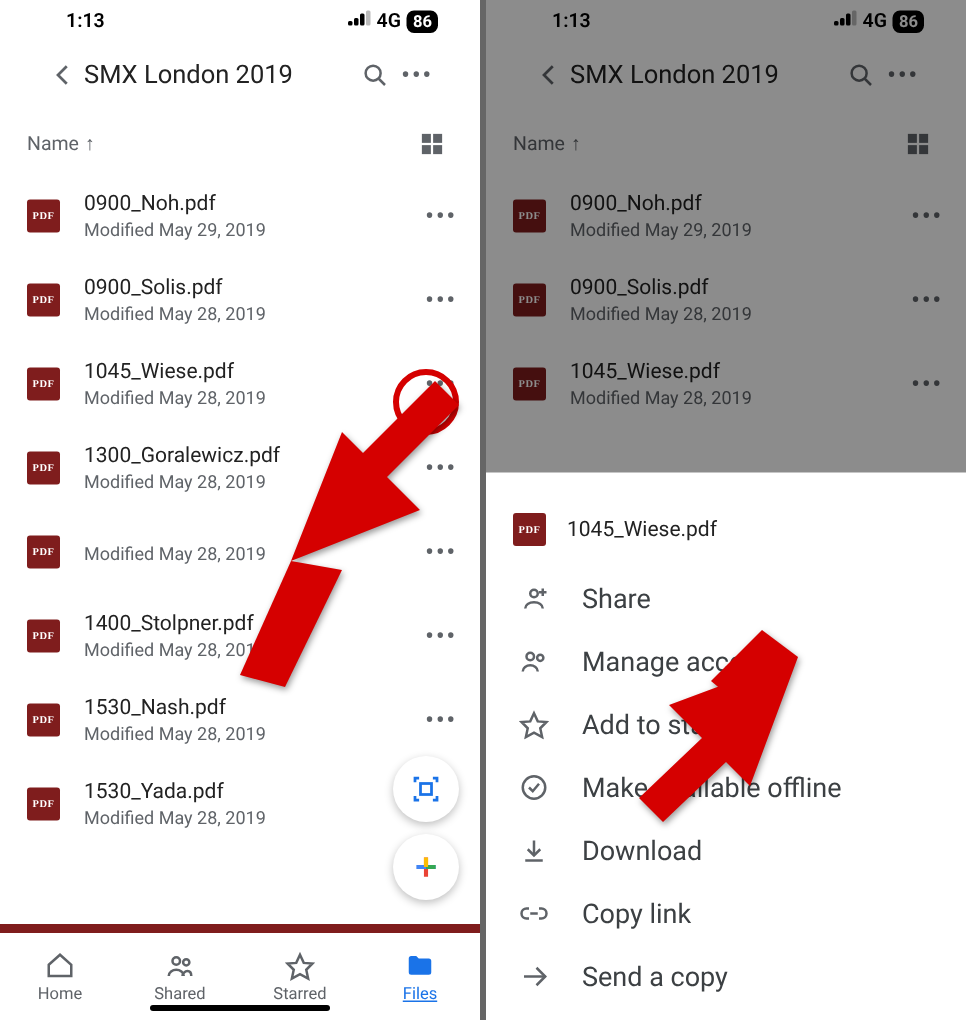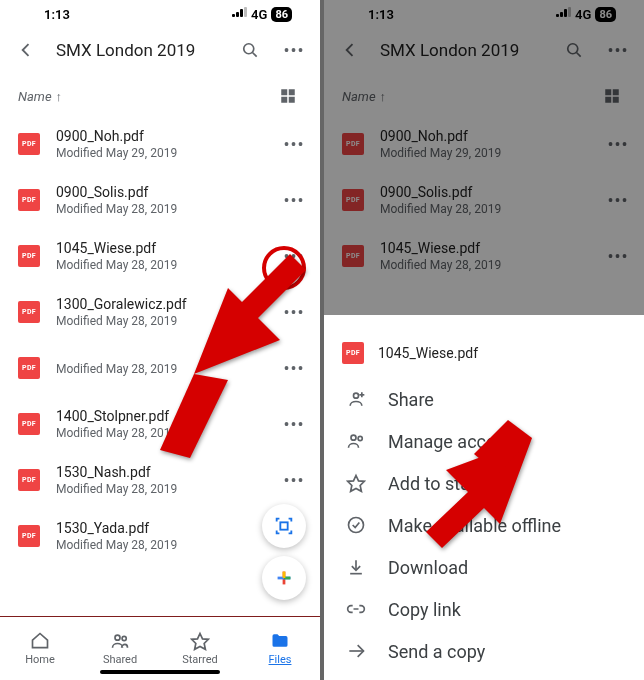--- a/index.html
+++ b/index.html
@@ -11,38 +11,38 @@
 
   
   .status { height:24px; display:flex; align-items:center; justify-content:space-between; padding:4px 28px 0 44px; font-size:13px; font-weight:600; color:#000; }
   .status .right { display:flex; align-items:flex-start; gap:4px; }
   .sig { width:15px; height:10px; position:relative; }
   .sig span { position:absolute; bottom:0; width:3px; background:#000; border-radius:1px; }
   .sig span:nth-child(1){left:0;height:3px;} .sig span:nth-child(2){left:4px;height:5px;} .sig span:nth-child(3){left:8px;height:8px;} .sig span:nth-child(4){left:12px;height:10px;background:#bbb;}
   .batt { background:#000; color:#fff; border-radius:5px; padding:1px 4px; font-size:11px; font-weight:700; }
 
   
-  .hdr { height:52px; display:flex; align-items:center; padding:0 12px; gap:16px; }
+  .hdr { height:52px; display:flex; align-items:center; padding:0 28px; }
   .hdr .title { flex:1; font-size:17px; font-weight:400; color:#222; }
   .icon-btn { width:28px; height:28px; display:flex; align-items:center; justify-content:center; color:#5f6368; }
 
   
   .sortrow { height:40px; display:flex; align-items:center; justify-content:space-between; padding:0 18px; font-size:13px; color:#5f6368; }
-  .sortrow .lbl { display:flex; align-items:center; gap:4px;font-style:italic; }
+  .sortrow .lbl { display:flex; align-items:center; gap:4px; }
 
   
   .file { height:56px; display:flex; align-items:center; padding:0 12px 0 18px; gap:16px; }
-  .pdf { width:22px; height:22px; background:#ef4444; border-radius:2px; display:flex; align-items:center; justify-content:center; color:#fff; font-size:7px; font-weight:700; letter-spacing:0.3px; }
+  .pdf { width:22px; height:22px; background:#7f1d1d; border-radius:2px; display:flex; align-items:center; justify-content:center; color:#fff; font-size:7px; font-weight:700; letter-spacing:0.3px;font-family:Liberation Serif, serif; }
   .meta { flex:1; display:flex; flex-direction:column; }
   .fname { font-size:14px; color:#222; }
   .fmod { font-size:12px; color:#5f6368; margin-top:2px; display:flex; gap:3px; }
   .more { color:#5f6368; width:28px; text-align:center; font-size:18px; letter-spacing:1px; }
 
   
-  .nav { position:absolute; bottom:0; left:0; right:0; height:64px; border-top:1px solid #7f1d1d; background:#fff; display:flex; }
+  .nav { position:absolute; bottom:0; left:0; right:0; height:64px; border-top:6px solid #7f1d1d; background:#fff; display:flex; }
   .nav .tab { flex:1; display:flex; flex-direction:column; align-items:center; justify-content:center; font-size:11px; color:#5f6368; gap:2px; }
   .nav .tab.active { color:#1a73e8;text-decoration:underline; }
   .homebar { position:absolute; bottom:6px; left:50%; transform:translateX(-50%); width:120px; height:4px; background:#000; border-radius:3px; }
 
   
   .fab { position:absolute; width:44px; height:44px; border-radius:50%; background:#fff; box-shadow:0 2px 6px rgba(0,0,0,0.25); display:flex; align-items:center; justify-content:center; }
 
   
   .ring { position:absolute; width:44px; height:44px; border:4px solid #d50000; border-radius:50%; }
 

